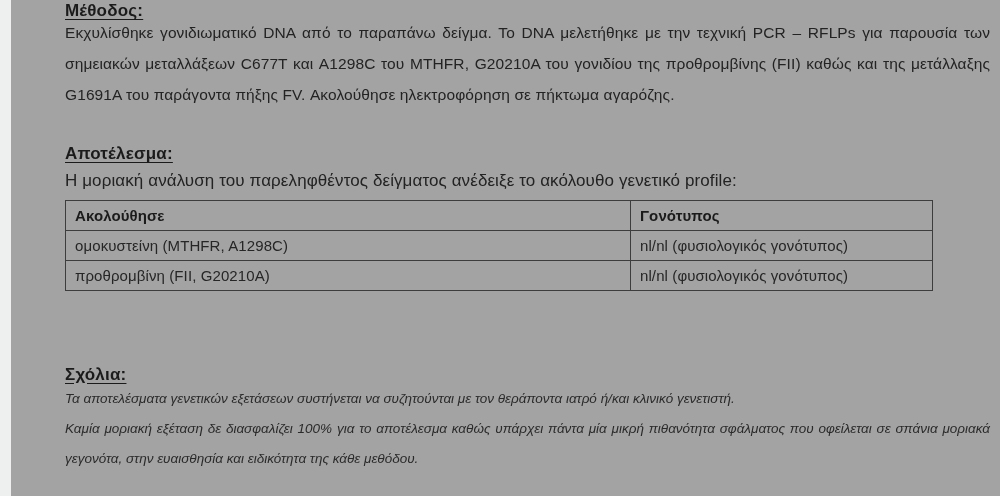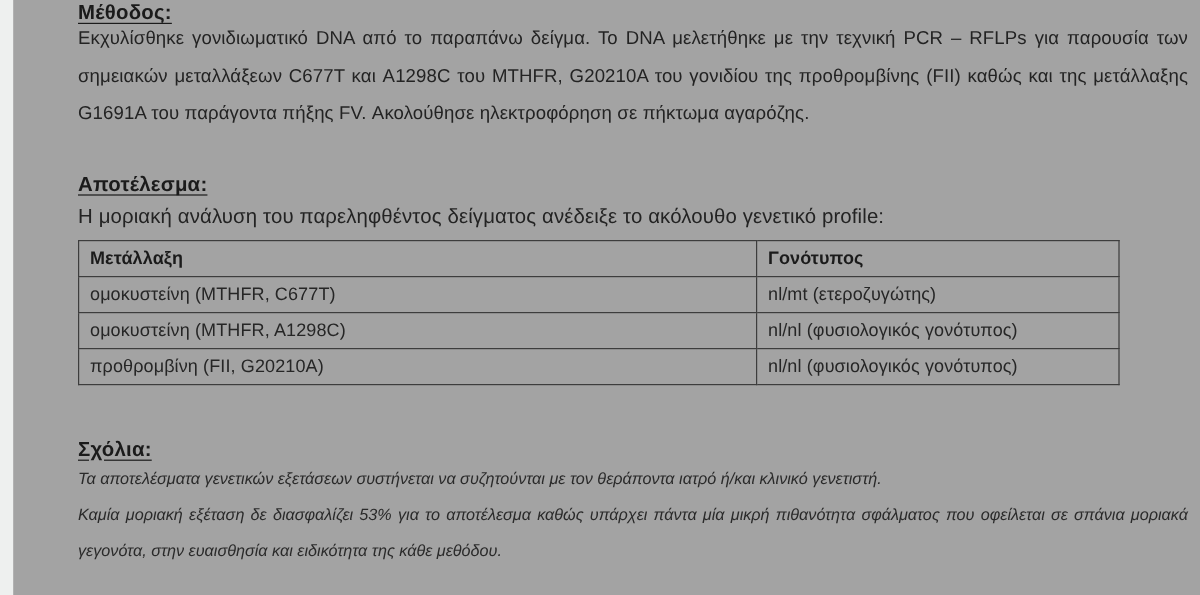--- a/index.html
+++ b/index.html
@@ -106,40 +106,36 @@
 
     <p class="body-par pos-method-par">Εκχυλίσθηκε γονιδιωματικό DNA από το παραπάνω δείγμα. Το DNA μελετήθηκε με την τεχνική PCR – RFLPs για παρουσία των σημειακών μεταλλάξεων C677T και A1298C του MTHFR, G20210A του γονιδίου της προθρομβίνης (FII) καθώς και της μετάλλαξης G1691A του παράγοντα πήξης FV. Ακολούθησε ηλεκτροφόρηση σε πήκτωμα αγαρόζης.</p>
 
     <h2 class="heading pos-result-heading">Αποτέλεσμα:</h2>
 
     <p class="intro-par pos-result-intro">Η μοριακή ανάλυση του παρεληφθέντος δείγματος ανέδειξε το ακόλουθο γενετικό profile:</p>
 
     <table class="results">
       <thead>
         <tr>
-          <th class="col-mutation">Μετάλλαξη</th>
+          <th class="col-mutation">Ακολούθησε</th>
           <th class="col-genotype">Γονότυπος</th>
         </tr>
       </thead>
       <tbody>
-        <tr>
-          <td>ομοκυστείνη (MTHFR, C677T)</td>
-          <td>nl/mt (ετεροζυγώτης)</td>
-        </tr>
         <tr>
           <td>ομοκυστείνη (MTHFR, A1298C)</td>
           <td>nl/nl (φυσιολογικός γονότυπος)</td>
         </tr>
         <tr>
           <td>προθρομβίνη (FII, G20210A)</td>
           <td>nl/nl (φυσιολογικός γονότυπος)</td>
         </tr>
       </tbody>
     </table>
 
     <h2 class="heading pos-comments-heading">Σχόλια:</h2>
 
     <p class="comment-par pos-comment-1">Τα αποτελέσματα γενετικών εξετάσεων συστήνεται να συζητούνται με τον θεράποντα ιατρό ή/και κλινικό γενετιστή.</p>
 
-    <p class="comment-par pos-comment-2">Καμία μοριακή εξέταση δε διασφαλίζει 53% για το αποτέλεσμα καθώς υπάρχει πάντα μία μικρή πιθανότητα σφάλματος που οφείλεται σε σπάνια μοριακά γεγονότα, στην ευαισθησία και ειδικότητα της κάθε μεθόδου.</p>
+    <p class="comment-par pos-comment-2">Καμία μοριακή εξέταση δε διασφαλίζει 100% για το αποτέλεσμα καθώς υπάρχει πάντα μία μικρή πιθανότητα σφάλματος που οφείλεται σε σπάνια μοριακά γεγονότα, στην ευαισθησία και ειδικότητα της κάθε μεθόδου.</p>
 
   </div>
 </div>
 
 </body></html>

